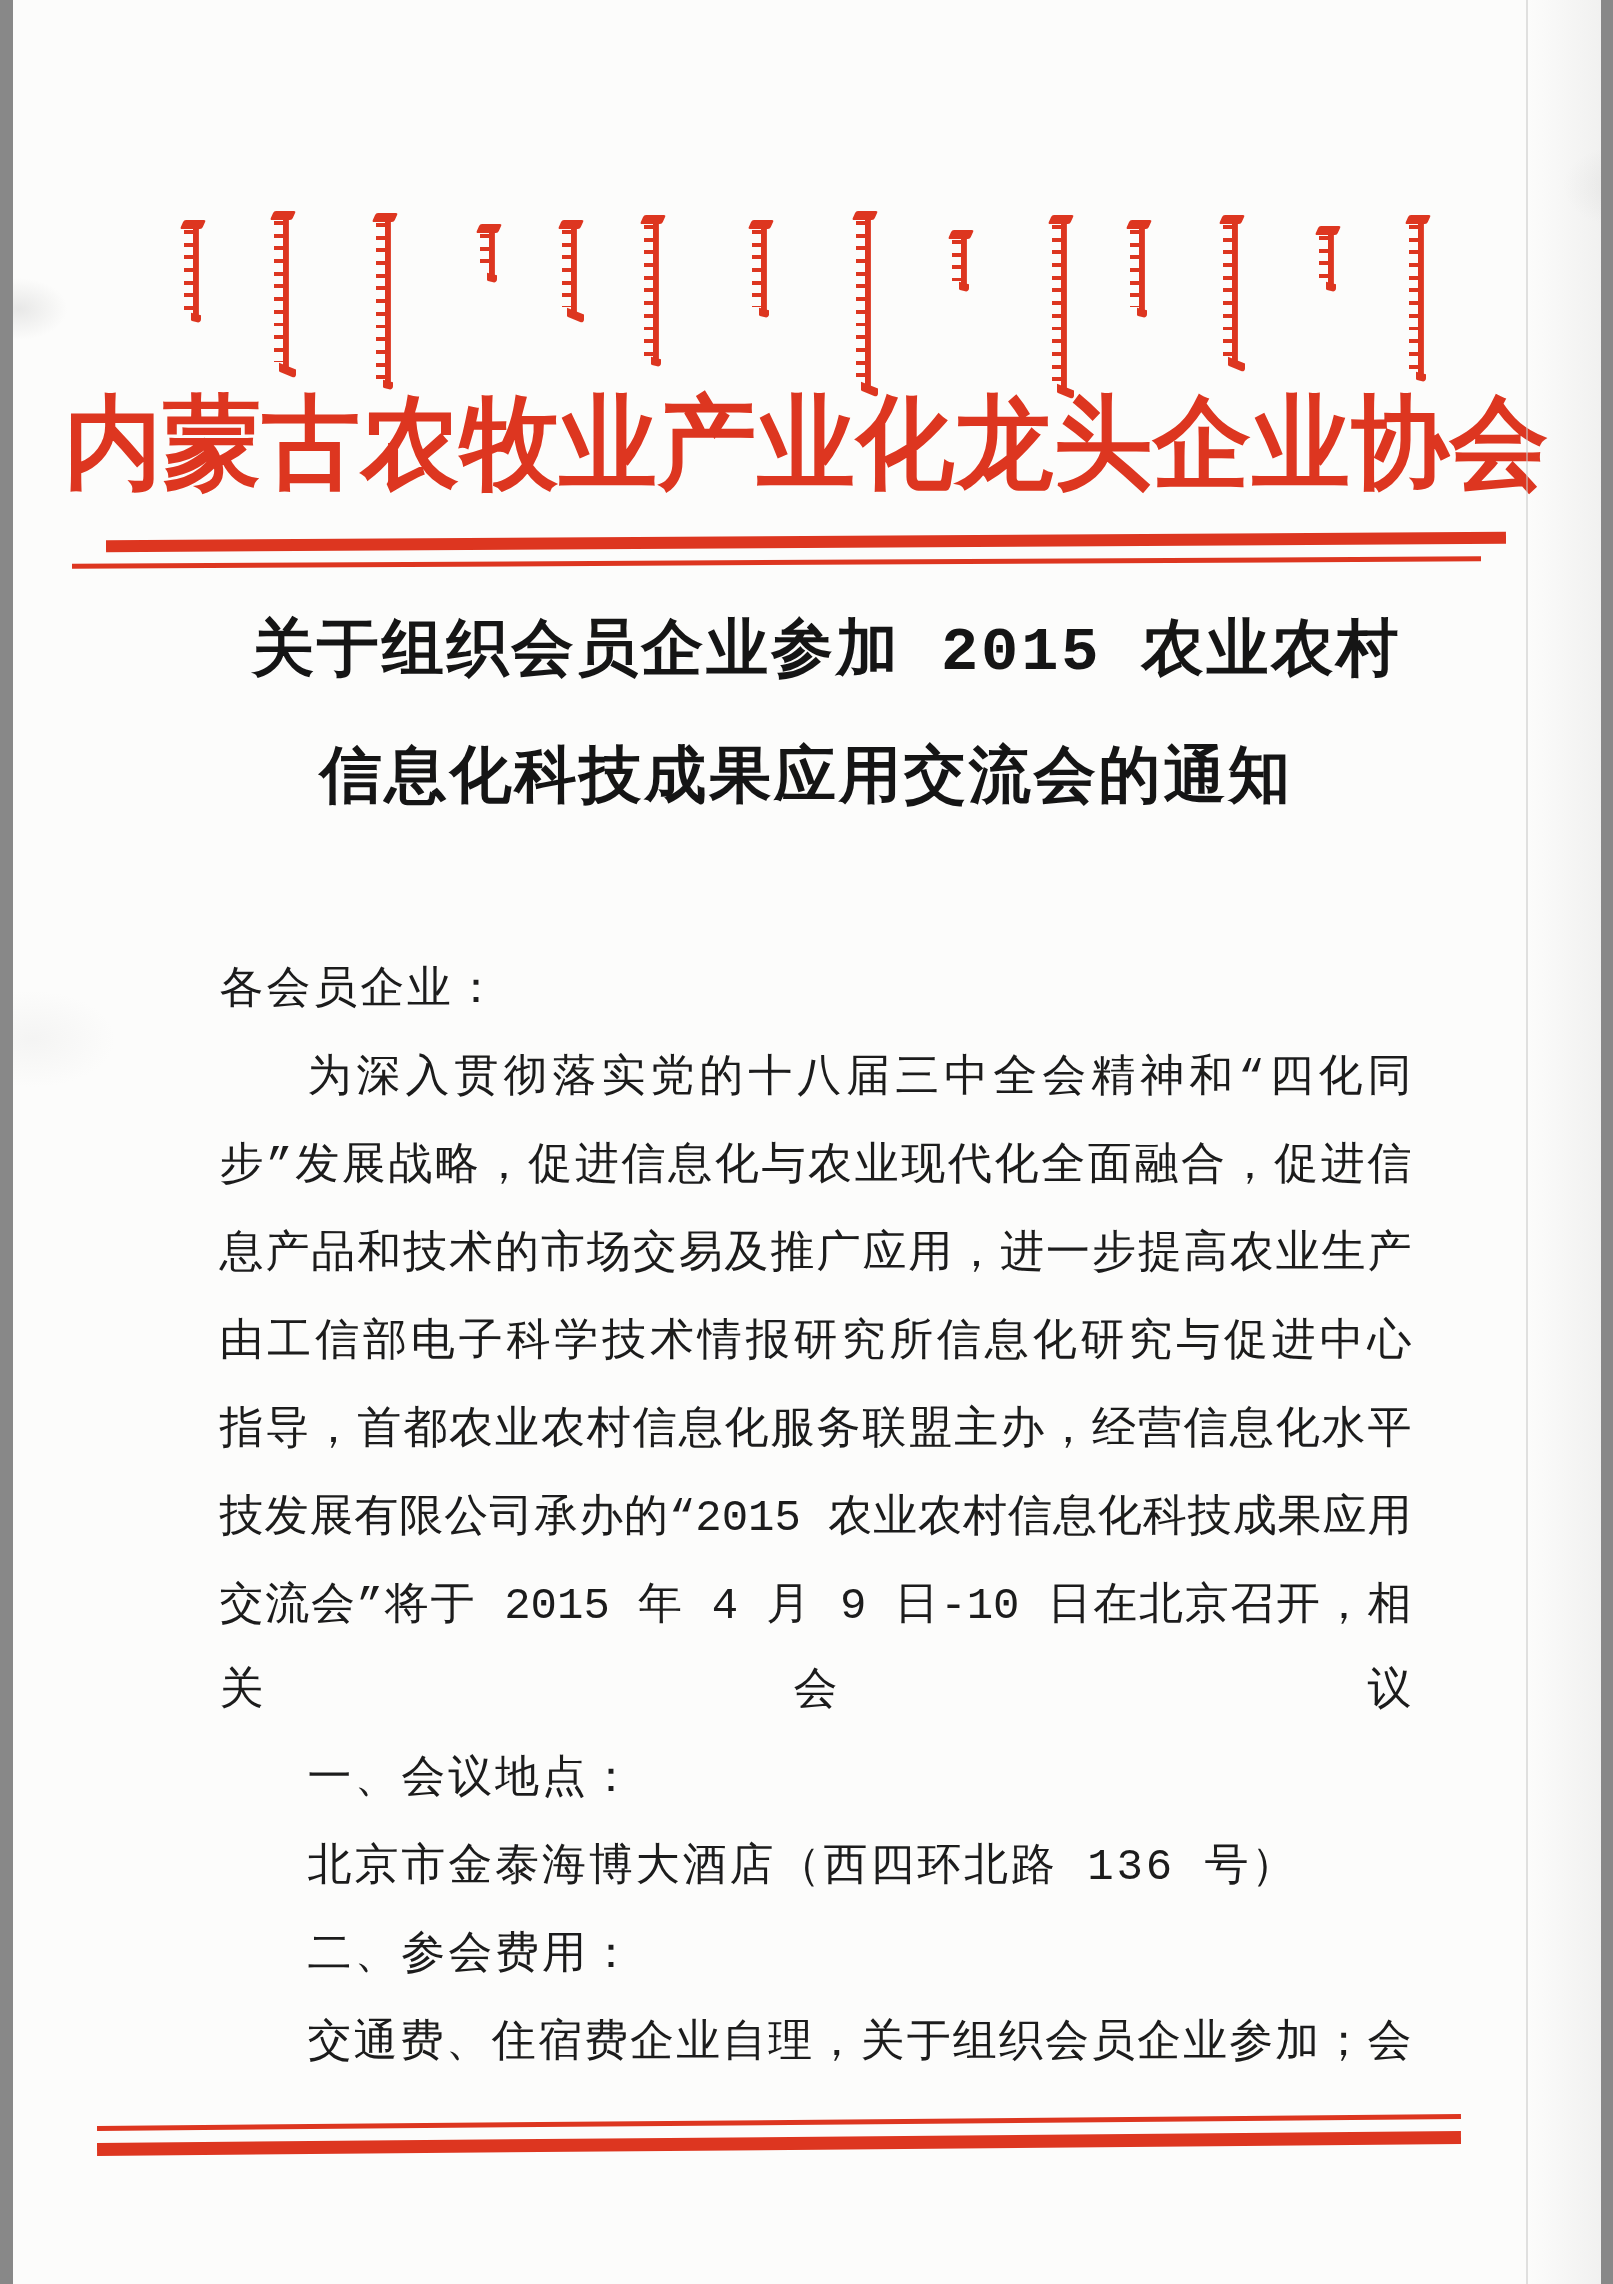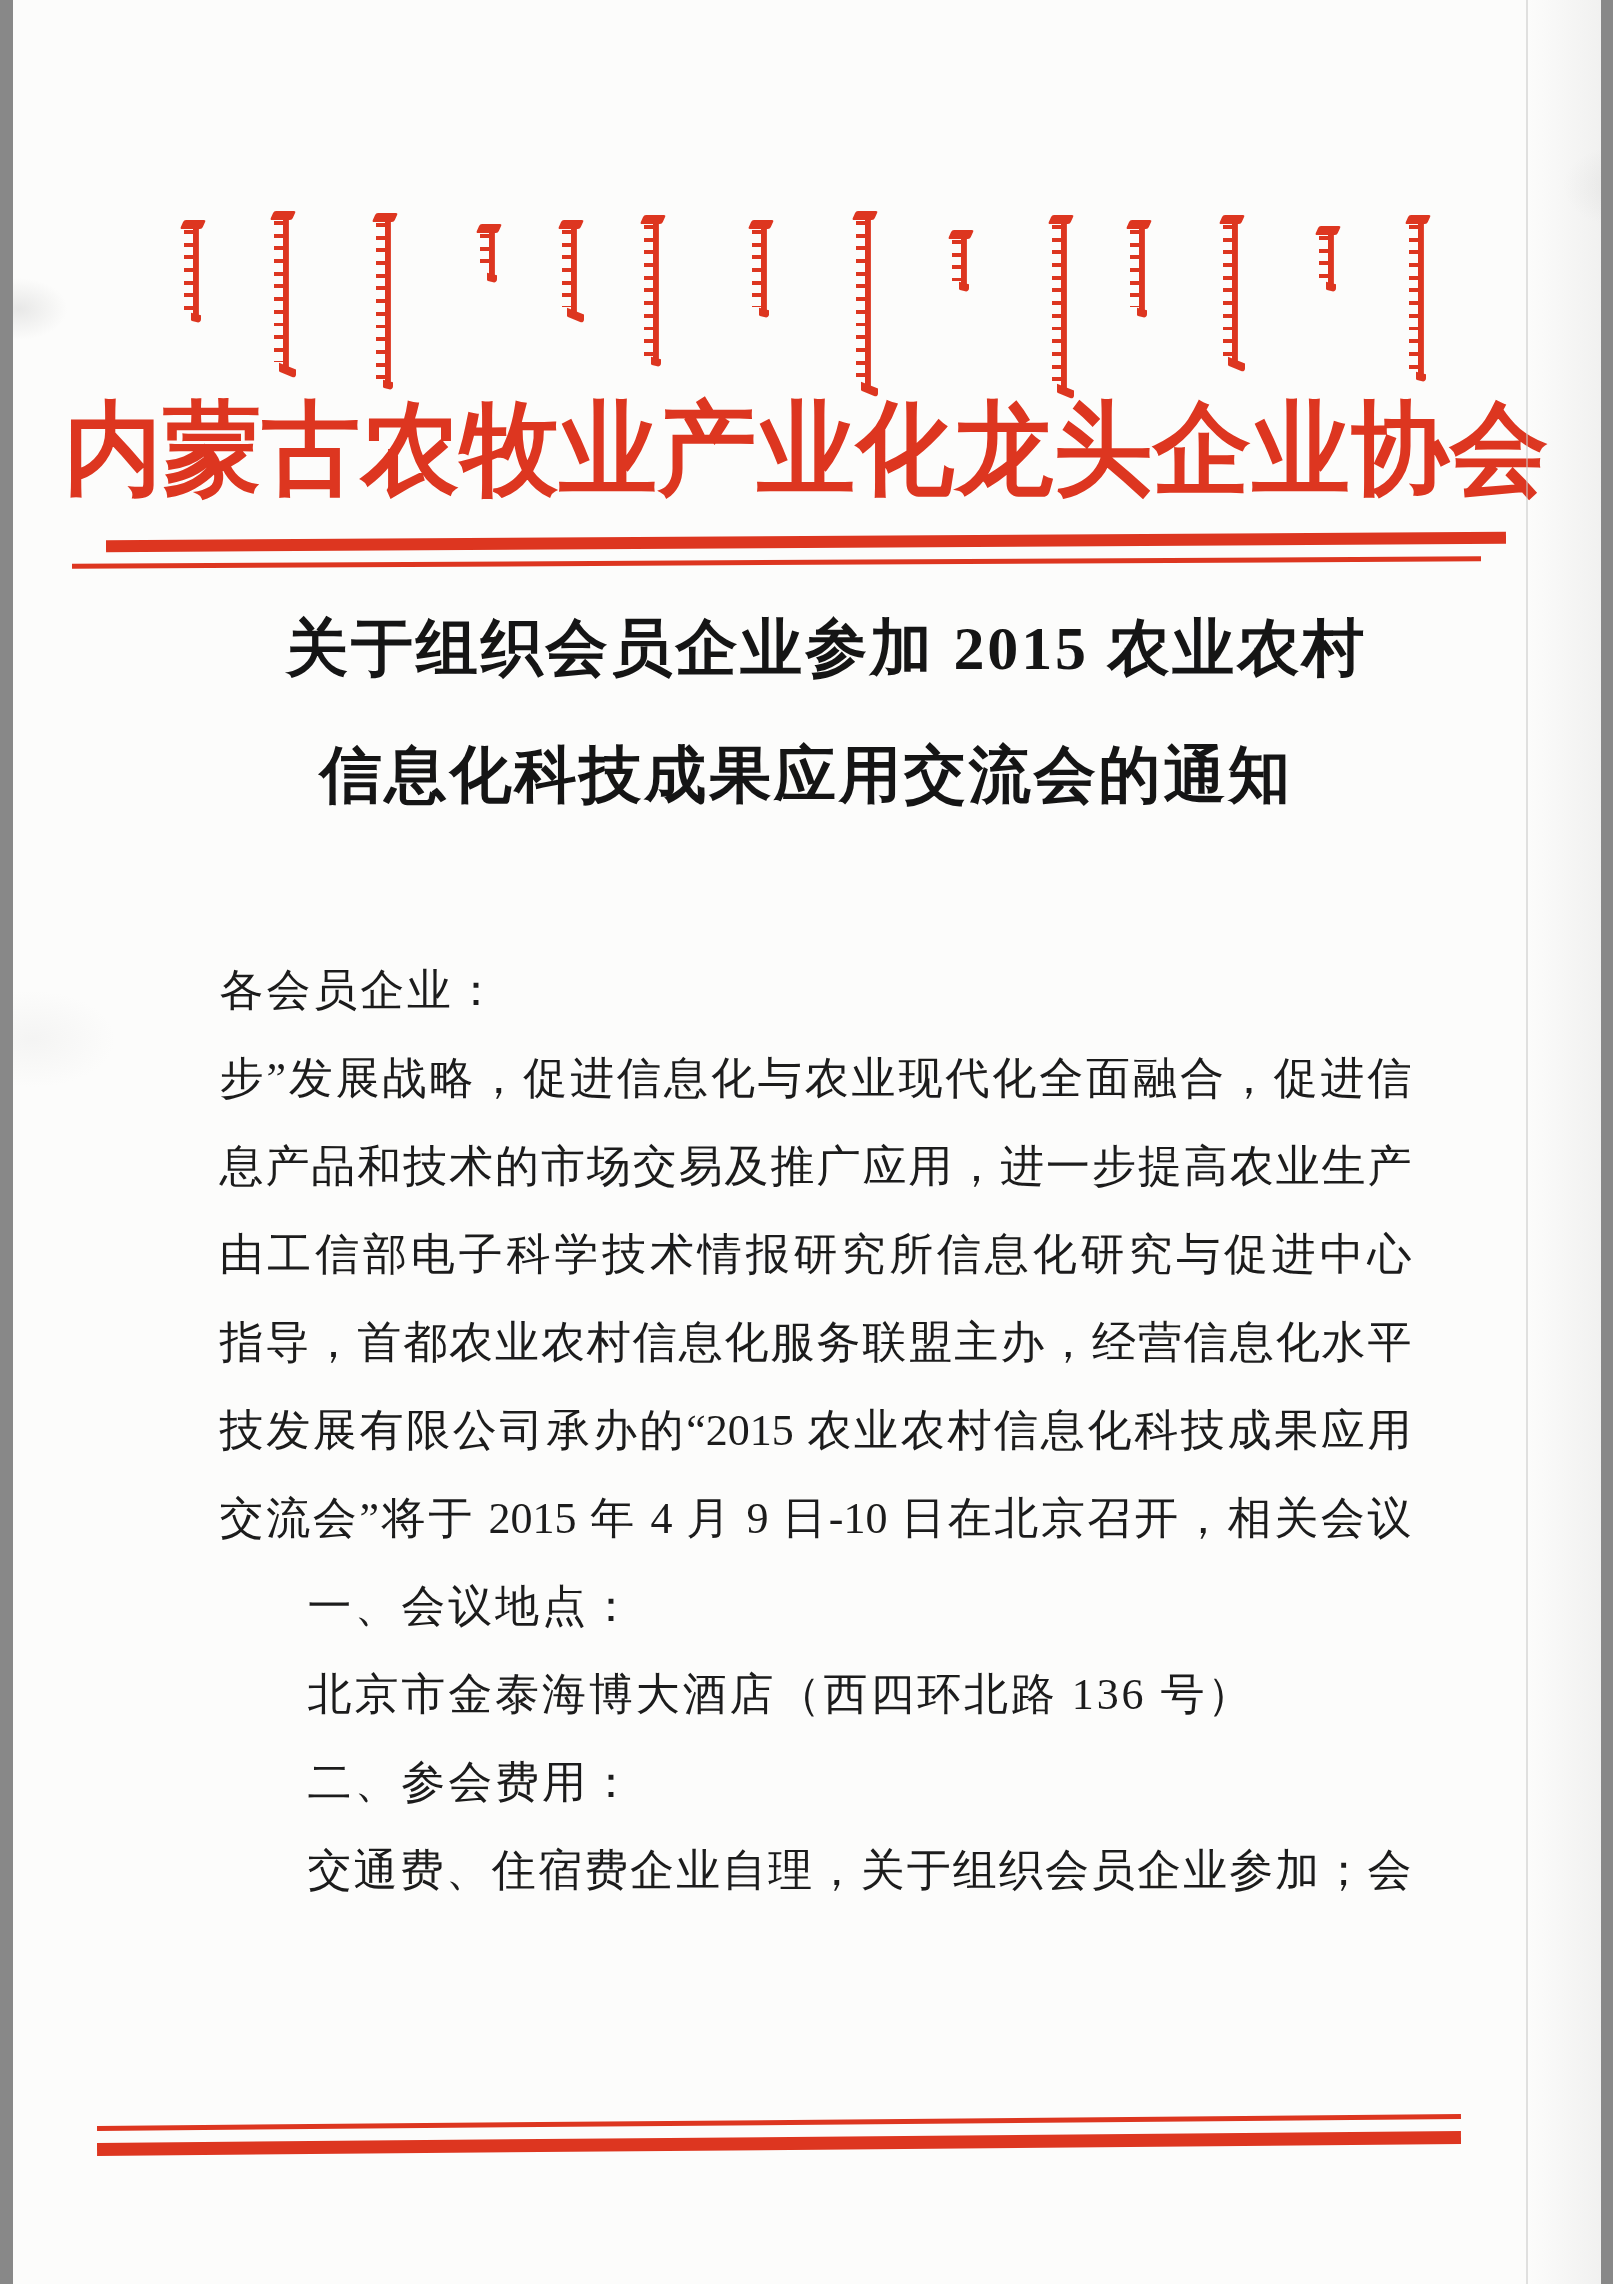--- a/index.html
+++ b/index.html
@@ -5,21 +5,21 @@
   :root{
     --red:#dd3620;
     --ink:#1c1c1c;
   }
   html,body{margin:0;padding:0;background:#888;}
   .page{
     position:relative;
     width:1588px;height:2285px;
     margin:0 auto;
     overflow:hidden;
-    font-family:Liberation Serif, serif;
+    font-family:Liberation Mono, monospace;
     background:
       radial-gradient(69px 44px at 5.9px 309px, rgba(185,185,185,.30), transparent 70%),
       radial-gradient(88px 59px at 1612px 186px, rgba(205,205,205,.28), transparent 70%),
       radial-gradient(118px 69px at 19.6px 1039px, rgba(210,210,210,.18), transparent 70%),
       #fcfcfb;
   }
   
   .mongolian{position:absolute;inset:0;pointer-events:none;}
   .mword{
     position:absolute;width:20.6px;
@@ -108,20 +108,21 @@
   <h1 class="org">内蒙古农牧业产业化龙头企业协会</h1>
 
   <div class="rule rule-h-thick"></div>
   <div class="rule rule-h-thin"></div>
 
   <h2 class="doc-title l1">关于组织会员企业参加 2015 农业农村</h2>
   <h2 class="doc-title l2">信息化科技成果应用交流会的通知</h2>
 
   <div class="bodytext">
     <p class="line">各会员企业：</p>
+    <p class="line ind just">为深入贯彻落实党的十八届三中全会精神和“四化同</p>
     <p class="line just">步”发展战略，促进信息化与农业现代化全面融合，促进信</p>
     <p class="line just">息产品和技术的市场交易及推广应用，进一步提高农业生产</p>
     <p class="line just">由工信部电子科学技术情报研究所信息化研究与促进中心</p>
     <p class="line just">指导，首都农业农村信息化服务联盟主办，经营信息化水平</p>
     <p class="line just">技发展有限公司承办的“2015 农业农村信息化科技成果应用</p>
     <p class="line just">交流会”将于 2015 年 4 月 9 日-10 日在北京召开，相关会议</p>
     <p class="line ind">一、会议地点：</p>
     <p class="line ind">北京市金泰海博大酒店（西四环北路 136 号）</p>
     <p class="line ind">二、参会费用：</p>
     <p class="line ind just">交通费、住宿费企业自理，关于组织会员企业参加；会</p>

